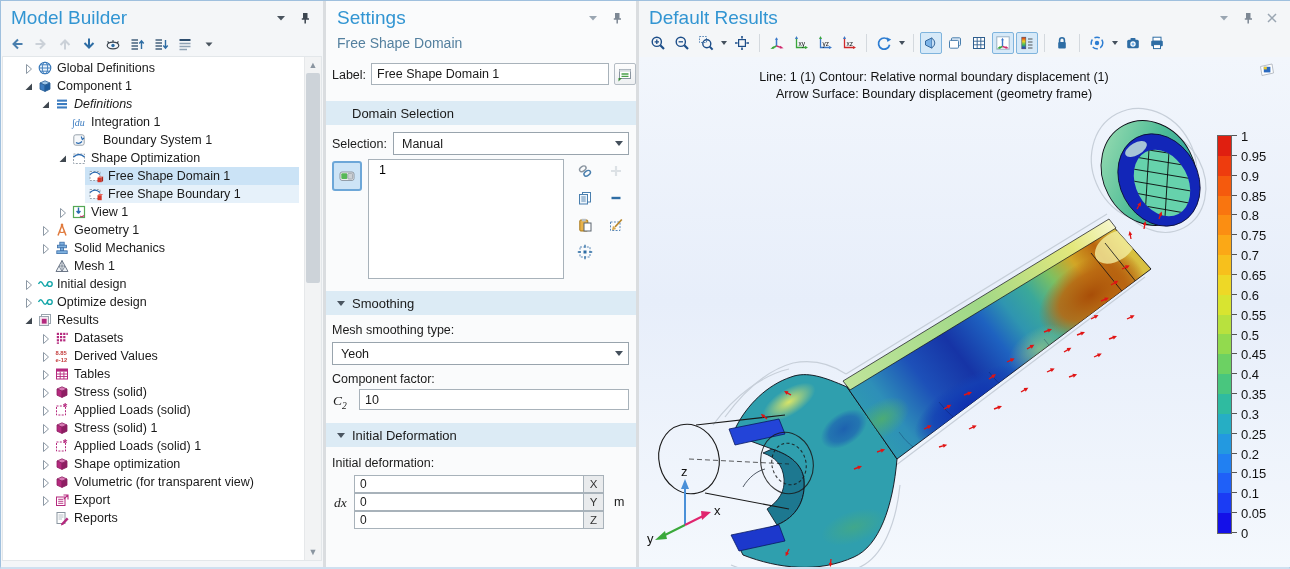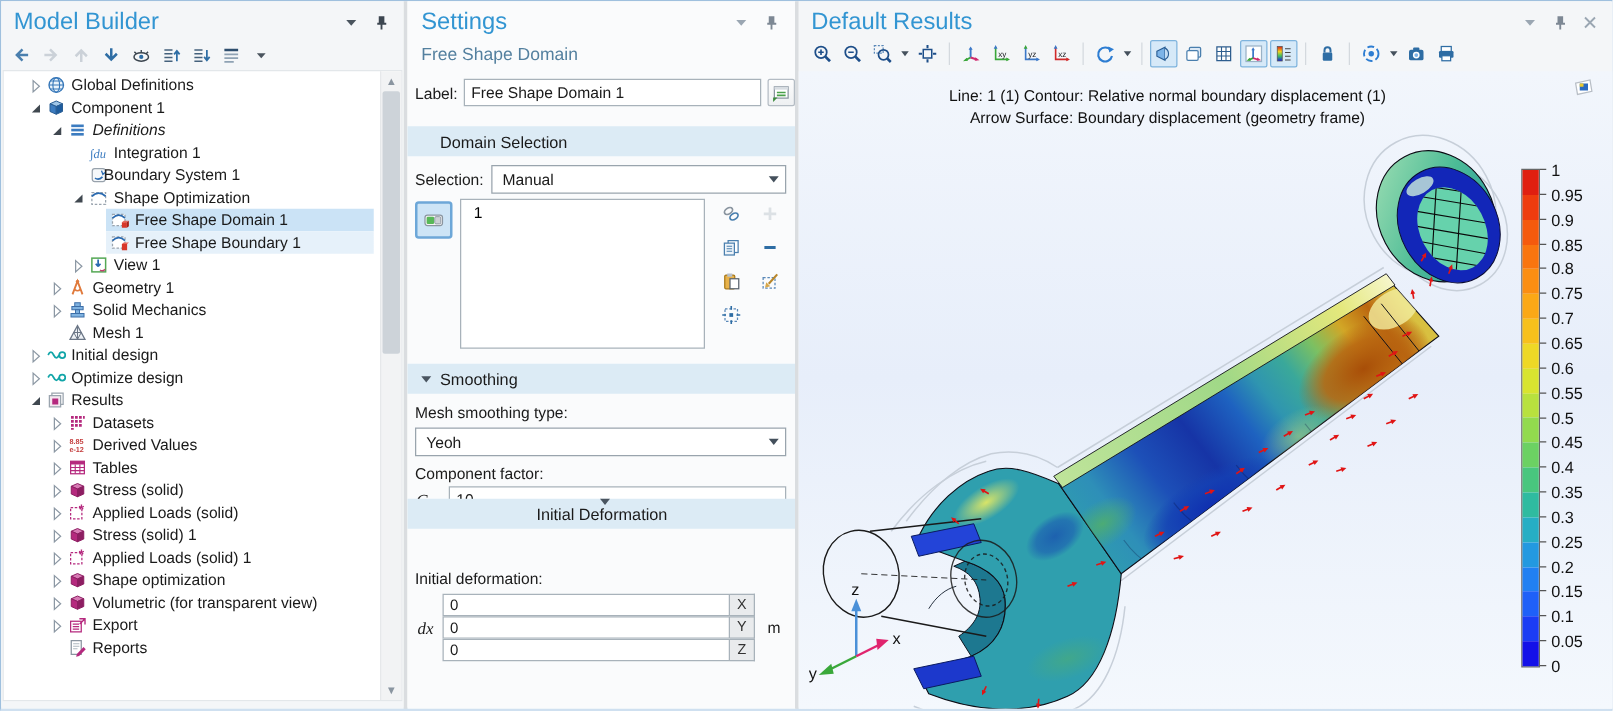--- a/index.html
+++ b/index.html
@@ -185,21 +185,21 @@
                 <text x="1" y="12" font-size="10" font-style="italic" fill="#3c7cc0" font-family="Liberation Serif, serif">∫du</text>
               </svg></span>
             <span class="lbl" style="left: 88px;">Integration 1</span>
           </div>
           <div class="trow">
             <span class="nico" style="left: 68px;"><svg width="16" height="16" viewBox="0 0 16 16">
                 <rect x="2.8" y="2.8" width="10.4" height="10.4" rx="2" fill="#f6f8fa" stroke="#98a2ac"></rect>
                 <path d="M5 10.5 Q8 12.5 11 9.5" stroke="#2a6ab0" stroke-width="1.3" fill="none"></path>
                 <path d="M10.2 4.5 L11.3 7.5 L13 6" stroke="#2a6ab0" stroke-width="1.1" fill="none"></path>
               </svg></span>
-            <span class="lbl" style="left: 80px; text-align: center;">Boundary System 1</span>
+            <span class="lbl" style="left: 100px; text-align: center;">Boundary System 1</span>
           </div>
           <div class="trow">
             <span class="arr" style="left: 52px;"><svg width="16" height="16" viewBox="0 0 16 16">
                 <path d="M11 4.5 V11 H4.5 Z" fill="#404850"></path>
               </svg></span>
             <span class="nico" style="left: 68px;"><svg width="16" height="16" viewBox="0 0 16 16">
                 <rect x="2.5" y="4" width="11" height="9.5" fill="#fff" stroke="#9aa4ae" stroke-dasharray="2 1.4"></rect>
                 <path d="M2.5 7 Q8 2 13.5 7" fill="none" stroke="#2a6ab0" stroke-width="1.4"></path>
               </svg></span>
             <span class="lbl" style="left: 88px;">Shape Optimization</span>
@@ -536,21 +536,21 @@
       </div>
     <div class="flabel" style="left:6px; top:322px;">Mesh smoothing type:</div>
     <div class="combo" style="left:6px; top:341px; width:297px; height:23px;">
       <span class="cv">Yeoh</span>
       <span class="dd"></span>
     </div>
     <div class="flabel" style="left:6px; top:371px;">Component factor:</div>
     <div class="flabel math" style="left:7px; top:392px;"><span>C</span><sub style="font-size:9.5px;">2</sub></div>
     <input class="tinput" style="left: 33px; top: 388px; width: 270px; height: 21px;" value="10">
 
-    <div class="sec-head" style="top:398px;flex-direction:column;">
+    <div class="sec-head" style="top:422px;">
         <span class="tri"></span>
         <span>Initial Deformation</span>
       </div>
     <div class="flabel" style="left:6px; top:455px;">Initial deformation:</div>
     <div class="flabel math" style="left:8px; top:494px;">dx</div>
     <div id="dx-rows" style="position:absolute; left:28px; top:474px;">
         <div style="display: flex; height: 18px;">
           <input class="tinput" value="0" style="position: static; width: 230px; height: 18px; font-size: 12px;">
           <div class="unit-suffix">X</div>
         </div>

